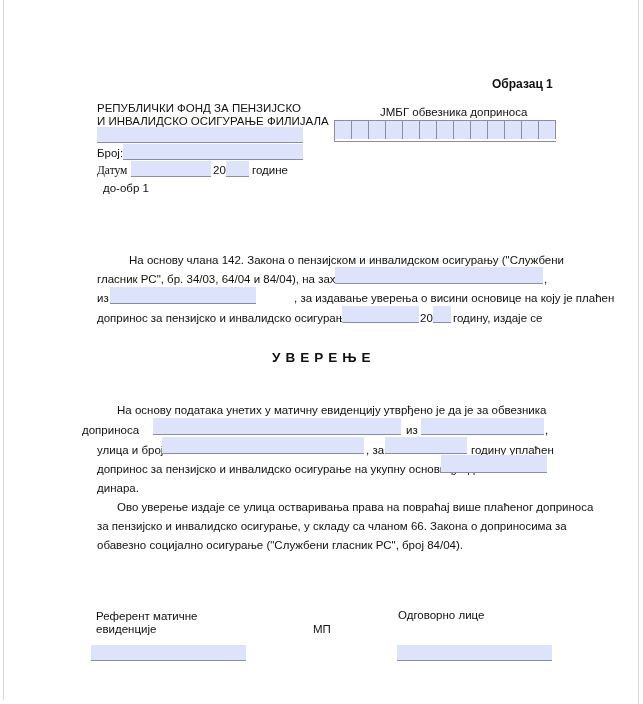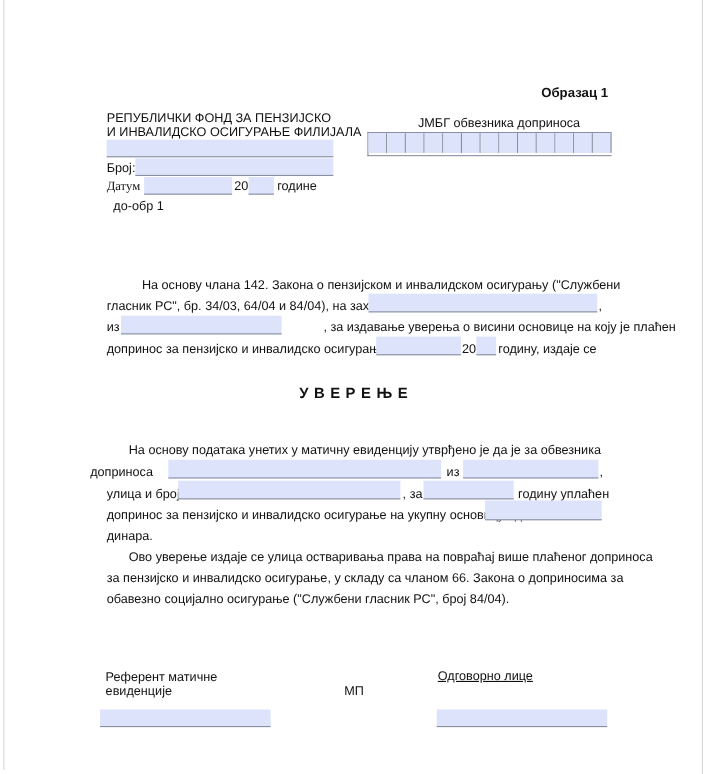--- a/index.html
+++ b/index.html
@@ -95,14 +95,14 @@
 <div class="abs" style="left:117px; top:500px; width:429px; text-align:justify; text-align-last:justify;">Ово уверење издаје се улица остваривања права на повраћај више плаћеног доприноса</div>
 <div class="abs" style="left:97px; top:519px; width:449px; text-align:justify; text-align-last:justify;">за пензијско и инвалидско осигурање, у складу са чланом 66. Закона о доприносима за</div>
 <div class="abs" style="left:97px; top:538px;">обавезно социјално осигурање ("Службени гласник РС", број 84/04).</div>
 
 <div class="abs center" style="left:96px; top:609px; width:148px;">Референт матичне</div>
 <div class="abs center" style="left:96px; top:622px; width:148px;">евиденције</div>
 <div class="field" style="left:91px; top:645px; width:155px; height:16px;"></div>
 
 <div class="abs" style="left:313px; top:622px;">МП</div>
 
-<div class="abs center" style="left:398px; top:608px; width:154px;text-decoration:underline;">Одговорно лице</div>
+<div class="abs center" style="left:398px; top:608px; width:154px;">Одговорно лице</div>
 <div class="field" style="left:397px; top:645px; width:155px; height:16px;"></div>
 
 </body></html>

